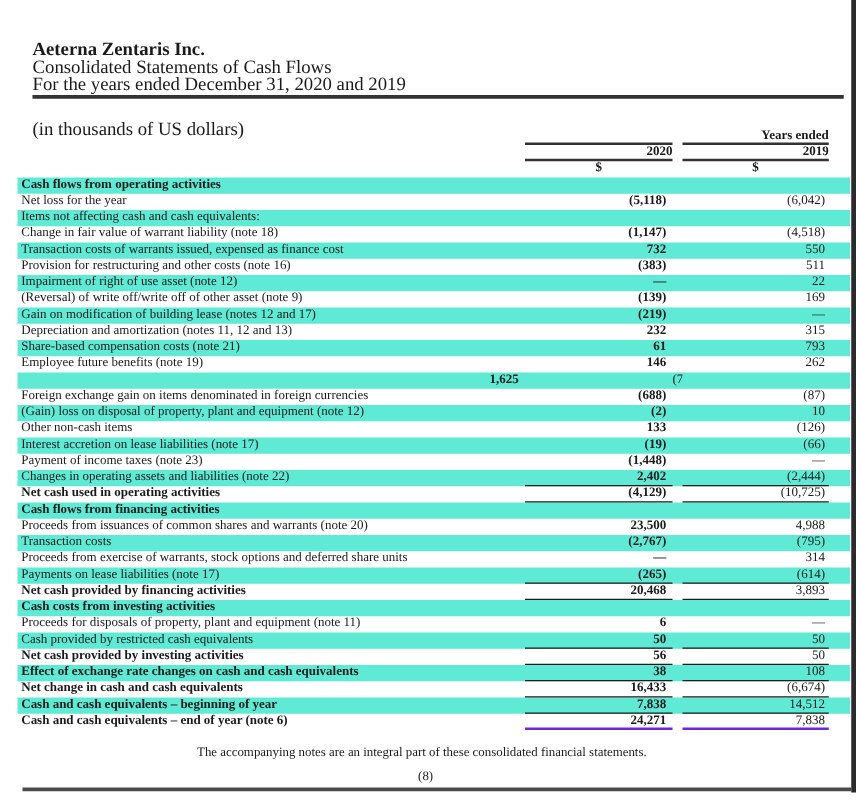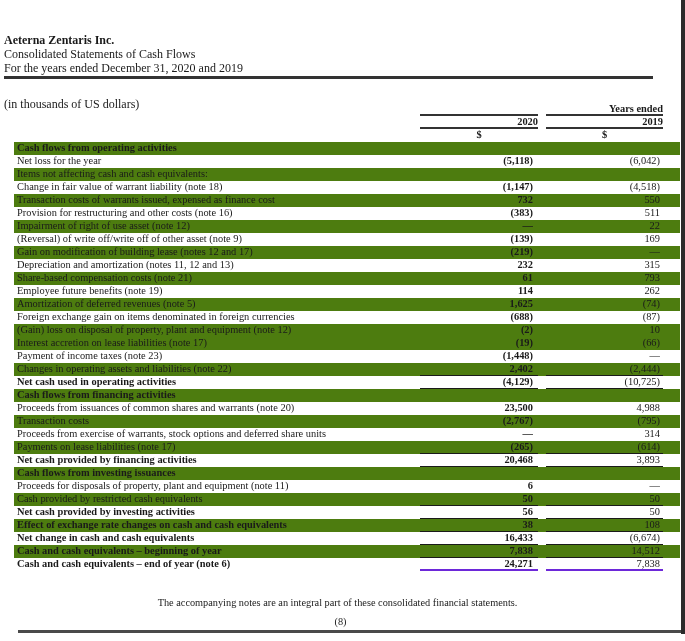--- a/index.html
+++ b/index.html
@@ -4,21 +4,21 @@
 <style>
   * { margin:0; padding:0; box-sizing:border-box; }
   html,body { width:685px; height:641px; background:#ffffff; overflow:hidden; }
   body { position:relative; font-family:"Liberation Serif", serif; color:#1a1a1a; }
 
   
   .frame-right { position:absolute; top:0; right:0; width:4px; height:634px; background:#2b2b2b; }
   .bottom-rule { position:absolute; top:630px; left:18px; width:663px; height:3px; background:#4a4a4a; }
 
   
-  .doc-header { position:absolute; left:4px; top:33px; width:649px; font-size:12px; line-height:14px; }
+  .doc-header { position:absolute; left:26px; top:33px; width:649px; font-size:15px; line-height:14px; }
   .doc-header .company { font-weight:bold; }
   .header-rule { width:649px; height:2.5px; background:#333; margin-top:1px; }
   .units { margin-top:18px; }
 
   
   .cf-table { position:absolute; left:14px; top:103px; width:666px; font-size:10.4px; }
   .t-row { display:grid; grid-template-columns:406px 118px 8px 117px 17px; height:13px; align-items:center; }
   .cell { height:13px; line-height:12.5px; overflow:hidden; white-space:nowrap; }
   .lbl { padding-left:3px; }
   .val { text-align:right; }
@@ -26,21 +26,21 @@
   .v2019 { padding-right:3px; }
 
   
   .years-row { position:relative; }
   .years-label { position:absolute; left:406px; top:0; width:243px; text-align:right; font-weight:bold; height:13px; line-height:12px; }
   .hdr-underline { border-bottom:2px solid #333; }
   .year-cell { text-align:right; font-weight:bold; }
   .dollar-cell { text-align:center; font-weight:bold; }
 
   
-  .hl { background:#4d7c0f; }
+  .hl { background:#5eead4; }
   .bold .lbl { font-weight:bold; }
   .rule .val { border-bottom:1.6px solid #1a1a1a; }
   .dbl .val { border-bottom:2px solid #6d28d9; position:relative; }
   .dbl .val::after { content:""; position:absolute; left:0; right:0; bottom:-4px; height:2px; background:#a0a0a0; }
 
   
   .footnote { position:absolute; left:0; top:597px; width:675px; text-align:center; font-size:10.3px; }
   .page-num { position:absolute; left:0; top:616px; width:681px; text-align:center; font-size:10.3px; }
 </style>
 </head>
@@ -157,44 +157,50 @@
   </div>
       <div class="t-row hl">
     <div class="cell lbl">Share-based compensation costs (note 21)</div>
     <div class="cell val v2020">61</div>
     <div class="cell"></div>
     <div class="cell val v2019">793</div>
     <div class="cell"></div>
   </div>
       <div class="t-row">
     <div class="cell lbl">Employee future benefits (note 19)</div>
-    <div class="cell val v2020">114</div>
+    <div class="cell val v2020">146</div>
     <div class="cell"></div>
     <div class="cell val v2019">262</div>
     <div class="cell"></div>
   </div>
       <div class="t-row hl">
-    <div class="cell lbl">Amortization of deferred revenues (note 5)</div>
     <div class="cell val v2020">1,625</div>
     <div class="cell"></div>
     <div class="cell val v2019">(74)</div>
     <div class="cell"></div>
   </div>
       <div class="t-row">
     <div class="cell lbl">Foreign exchange gain on items denominated in foreign currencies</div>
     <div class="cell val v2020">(688)</div>
     <div class="cell"></div>
     <div class="cell val v2019">(87)</div>
     <div class="cell"></div>
   </div>
       <div class="t-row hl">
     <div class="cell lbl">(Gain) loss on disposal of property, plant and equipment (note 12)</div>
     <div class="cell val v2020">(2)</div>
     <div class="cell"></div>
     <div class="cell val v2019">10</div>
+    <div class="cell"></div>
+  </div>
+      <div class="t-row">
+    <div class="cell lbl">Other non-cash items</div>
+    <div class="cell val v2020">133</div>
+    <div class="cell"></div>
+    <div class="cell val v2019">(126)</div>
     <div class="cell"></div>
   </div>
       <div class="t-row hl">
     <div class="cell lbl">Interest accretion on lease liabilities (note 17)</div>
     <div class="cell val v2020">(19)</div>
     <div class="cell"></div>
     <div class="cell val v2019">(66)</div>
     <div class="cell"></div>
   </div>
       <div class="t-row">
@@ -254,21 +260,21 @@
     <div class="cell"></div>
   </div>
       <div class="t-row bold rule">
     <div class="cell lbl">Net cash provided by financing activities</div>
     <div class="cell val v2020">20,468</div>
     <div class="cell"></div>
     <div class="cell val v2019">3,893</div>
     <div class="cell"></div>
   </div>
       <div class="t-row hl bold">
-    <div class="cell lbl">Cash flows from investing issuances</div>
+    <div class="cell lbl">Cash costs from investing activities</div>
     <div class="cell val v2020"></div>
     <div class="cell"></div>
     <div class="cell val v2019"></div>
     <div class="cell"></div>
   </div>
       <div class="t-row">
     <div class="cell lbl">Proceeds for disposals of property, plant and equipment (note 11)</div>
     <div class="cell val v2020">6</div>
     <div class="cell"></div>
     <div class="cell val v2019">—</div>

